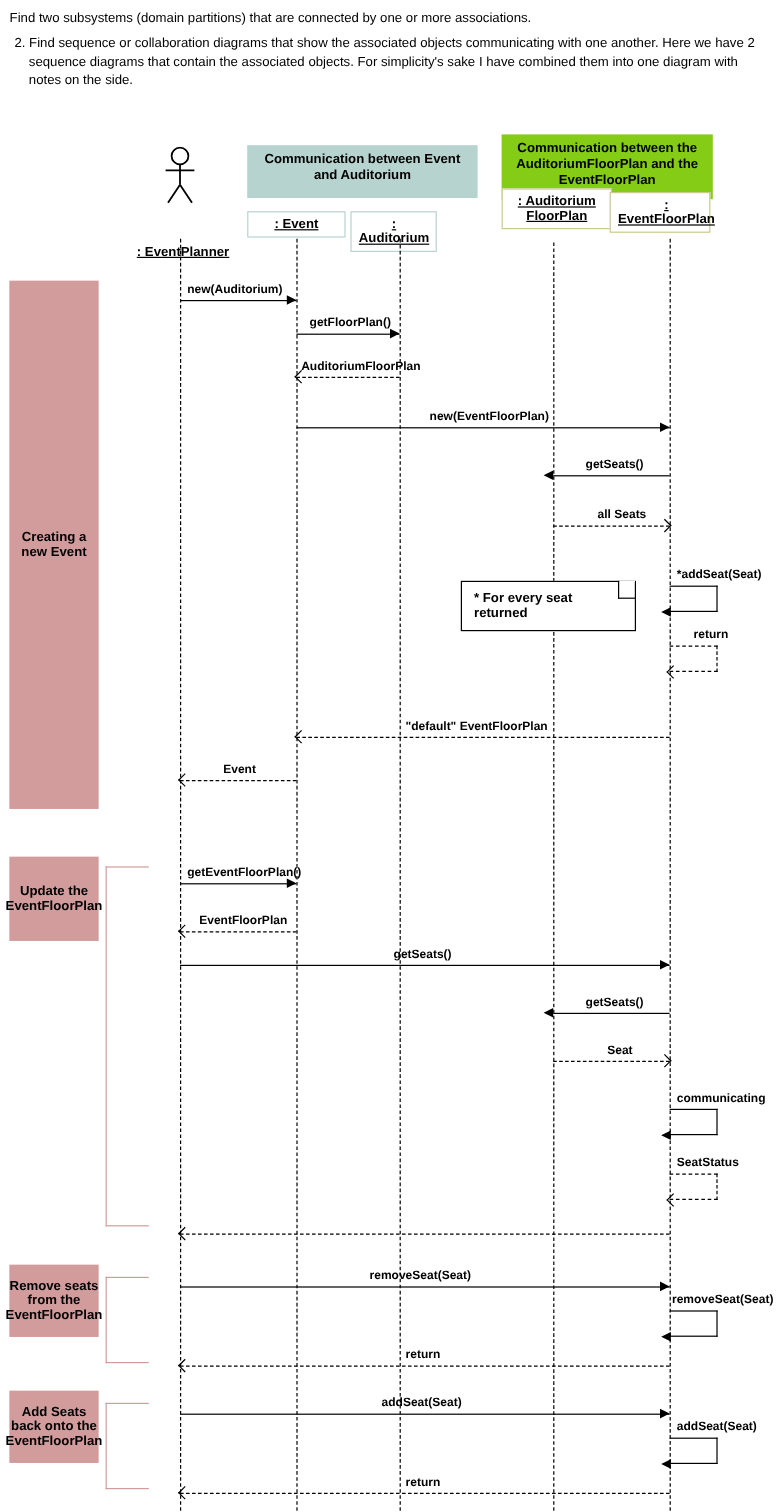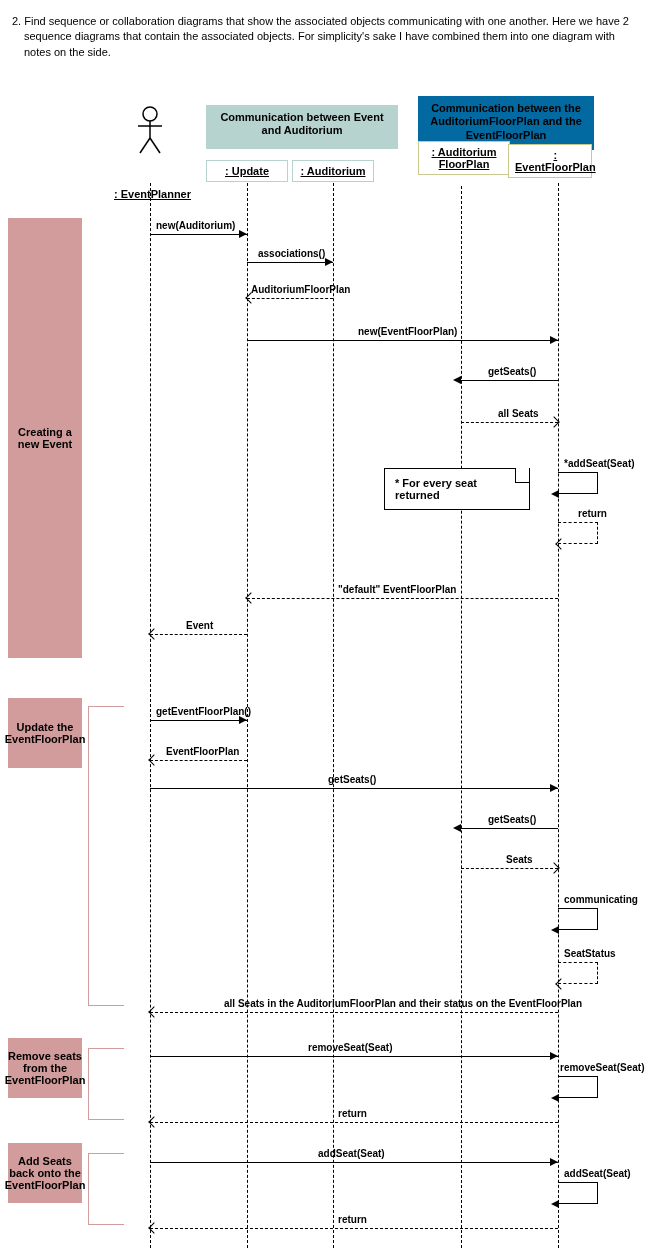--- a/index.html
+++ b/index.html
@@ -22,21 +22,21 @@
   
   .comm-box {
     position: absolute;
     text-align: center;
     font-weight: bold;
     font-size: 11px;
     padding: 6px 8px;
     line-height: 1.2;
   }
   .comm-teal { background: #b6d3cf; }
-  .comm-olive { background: #0369a1; }
+  .comm-olive { background: #84cc16; }
   .obj-box {
     position: absolute;
     border: 1px solid #aaa;
     text-align: center;
     padding: 4px 6px;
     font-weight: bold;
     font-size: 11px;
     background: #fff;
   }
   .obj-teal { border-color: #b6d3cf; }
@@ -104,38 +104,39 @@
     width:14px; height:14px;
     background:linear-gradient(135deg,#fff 50%, transparent 50%);
     border-left:1px solid #000;
     border-bottom:1px solid #000;
   }
 </style>
 </head>
 <body>
 
 <div class="intro">
+  <div>Find two subsystems (domain partitions) that are connected by one or more associations.</div>
   <div class="step2">2.  Find sequence or collaboration diagrams that show the associated objects communicating with one another.  Here we have 2 sequence diagrams that contain the associated objects.  For simplicity's sake I have combined them into one diagram with notes on the side.</div>
 </div>
 
 <div class="diagram">
 
   <svg style="position:absolute;left:127px;top:38px;width:30px;height:48px" viewBox="0 0 30 48">
     <circle cx="15" cy="8" r="7" fill="none" stroke="#000" stroke-width="1.5"></circle>
     <line x1="15" y1="15" x2="15" y2="32" stroke="#000" stroke-width="1.5"></line>
     <line x1="3" y1="20" x2="27" y2="20" stroke="#000" stroke-width="1.5"></line>
     <line x1="15" y1="32" x2="5" y2="47" stroke="#000" stroke-width="1.5"></line>
     <line x1="15" y1="32" x2="25" y2="47" stroke="#000" stroke-width="1.5"></line>
   </svg>
 
   <div class="comm-box comm-teal" style="left:198px;top:37px;width:192px;height:44px">Communication between Event and Auditorium</div>
   <div class="comm-box comm-olive" style="left:410px;top:28px;width:176px;height:54px">Communication between the AuditoriumFloorPlan and the EventFloorPlan</div>
 
-  <div class="obj-box obj-teal" style="left:198px;top:92px;width:82px"><span>: Update</span></div>
-  <div class="obj-box obj-teal" style="left:284px;top:92px;width:82px"><span>: Auditorium</span></div>
+  <div class="obj-box obj-teal" style="left:198px;top:92px;width:82px"><span>: Event</span></div>
+  <div class="obj-box obj-teal" style="left:284px;top:92px;width:72px"><span>: Auditorium</span></div>
   <div class="obj-box obj-olive" style="left:410px;top:73px;width:92px;line-height:1.1"><span>: Auditorium FloorPlan</span></div>
   <div class="obj-box obj-olive" style="left:500px;top:76px;width:84px"><span>: EventFloorPlan</span></div>
   <div class="actor-label" style="left:106px;top:100px">: EventPlanner</div>
 
   <div class="lifeline" style="left:142px;top:115px;height:1065px"></div>
   <div class="lifeline" style="left:239px;top:115px;height:1065px"></div>
   <div class="lifeline" style="left:325px;top:115px;height:1065px"></div>
   <div class="lifeline" style="left:453px;top:118px;height:1062px"></div>
   <div class="lifeline" style="left:550px;top:115px;height:1065px"></div>
 
@@ -145,21 +146,21 @@
   <div class="note-box" style="left:0px;top:1075px;width:74px;height:60px">Add Seats back onto the EventFloorPlan</div>
 
   <div class="bracket" style="left:80px;top:638px;width:36px;height:300px"></div>
   <div class="bracket" style="left:80px;top:980px;width:36px;height:72px"></div>
   <div class="bracket" style="left:80px;top:1085px;width:36px;height:72px"></div>
 
   <div class="msg-label" style="left:148px;top:152px">new(Auditorium)</div>
   <div class="msg-line" style="left:142px;top:166px;width:97px"></div>
   <div class="arrow-r" style="left:231px;top:162px"></div>
 
-  <div class="msg-label" style="left:250px;top:180px">associations()</div>
+  <div class="msg-label" style="left:250px;top:180px">getFloorPlan()</div>
   <div class="msg-line" style="left:239px;top:194px;width:86px"></div>
   <div class="arrow-r" style="left:317px;top:190px"></div>
 
   <div class="msg-label" style="left:243px;top:216px">AuditoriumFloorPlan</div>
   <div class="msg-line dashed" style="left:239px;top:230px;width:86px"></div>
   <div class="arrow-l-open" style="left:239px;top:226px"></div>
 
   <div class="msg-label" style="left:350px;top:258px">new(EventFloorPlan)</div>
   <div class="msg-line" style="left:239px;top:272px;width:311px"></div>
   <div class="arrow-r" style="left:542px;top:268px"></div>
@@ -199,33 +200,32 @@
   <div class="arrow-l-open" style="left:142px;top:688px"></div>
 
   <div class="msg-label" style="left:320px;top:706px">getSeats()</div>
   <div class="msg-line" style="left:142px;top:720px;width:408px"></div>
   <div class="arrow-r" style="left:542px;top:716px"></div>
 
   <div class="msg-label" style="left:480px;top:746px">getSeats()</div>
   <div class="msg-line" style="left:453px;top:760px;width:97px"></div>
   <div class="arrow-l" style="left:445px;top:756px"></div>
 
-  <div class="msg-label" style="left:498px;top:786px">Seats</div>
+  <div class="msg-label" style="left:498px;top:786px">Seat</div>
   <div class="msg-line dashed" style="left:453px;top:800px;width:97px"></div>
   <div class="arrow-r-open" style="left:542px;top:796px"></div>
 
   <div class="msg-label" style="left:556px;top:826px">communicating</div>
   <div class="self-call" style="left:550px;top:840px;width:40px;height:22px"></div>
   <div class="arrow-l" style="left:543px;top:858px"></div>
 
   <div class="msg-label" style="left:556px;top:880px">SeatStatus</div>
   <div class="self-call" style="left:550px;top:894px;width:40px;height:22px;border-style:dashed;border-left:none"></div>
   <div class="arrow-l-open" style="left:549px;top:912px"></div>
 
-  <div class="msg-label" style="left:216px;top:930px">all Seats in the AuditoriumFloorPlan and their status on the EventFloorPlan</div>
   <div class="msg-line dashed" style="left:142px;top:944px;width:408px"></div>
   <div class="arrow-l-open" style="left:142px;top:940px"></div>
 
   <div class="msg-label" style="left:300px;top:974px">removeSeat(Seat)</div>
   <div class="msg-line" style="left:142px;top:988px;width:408px"></div>
   <div class="arrow-r" style="left:542px;top:984px"></div>
 
   <div class="msg-label" style="left:552px;top:994px">removeSeat(Seat)</div>
   <div class="self-call" style="left:550px;top:1008px;width:40px;height:22px"></div>
   <div class="arrow-l" style="left:543px;top:1026px"></div>

